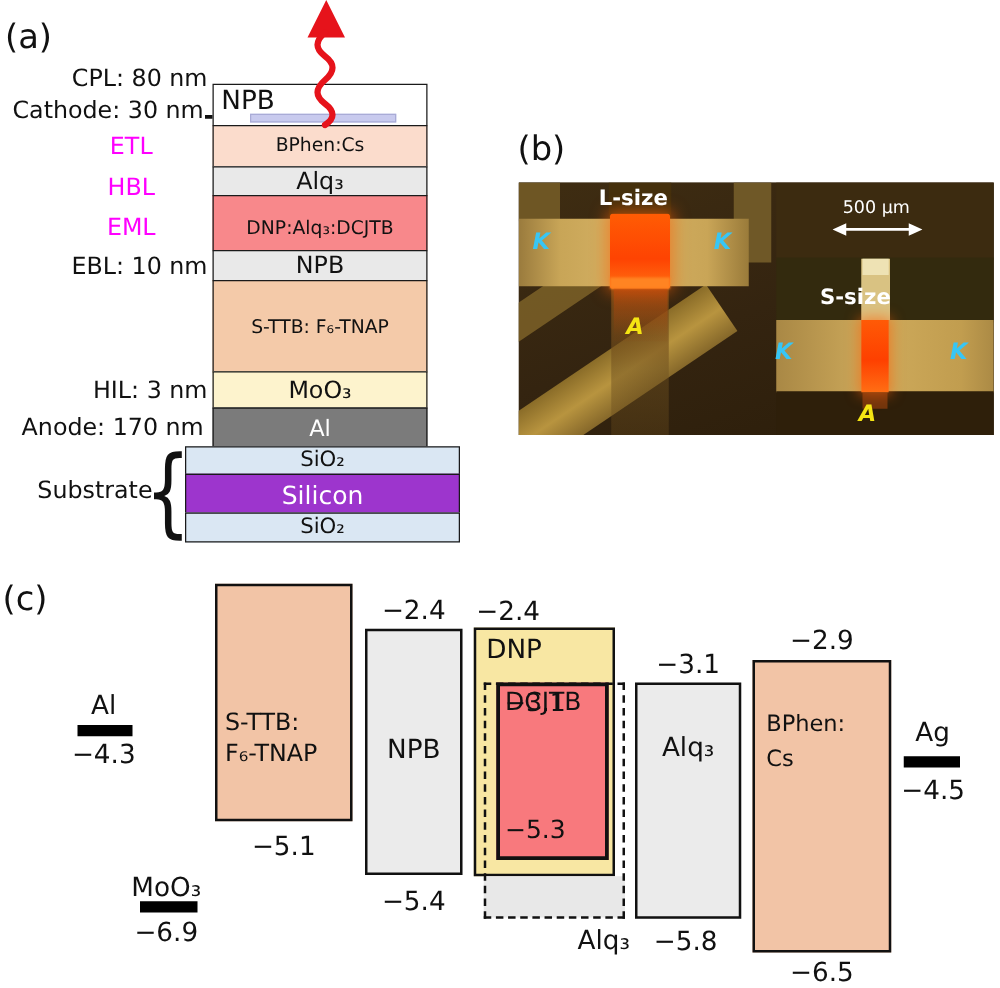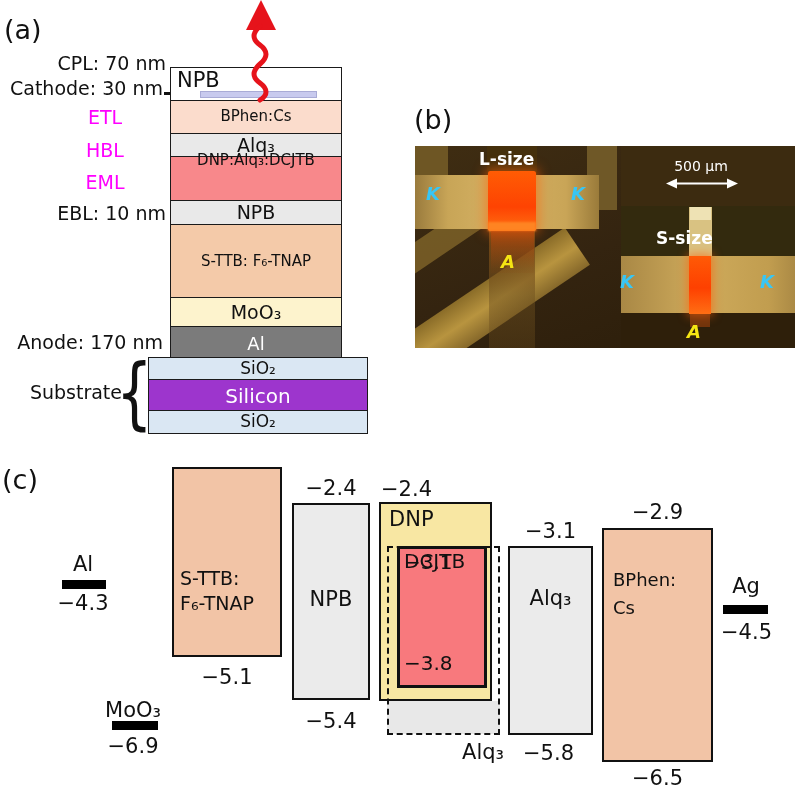--- a/index.html
+++ b/index.html
@@ -35,21 +35,21 @@
   #ly-sio2t{top:357px;height:23px;background:#dae7f3;}
   #ly-si{top:379px;height:32px;background:#9d35cd;}
   #ly-sio2b{top:410px;height:24px;background:#dae7f3;}
   #cathode-strip{left:200px;top:91px;width:117px;height:7px;background:#c8caee;border:1px solid #a9abd6;}
   .lt{text-align:center;white-space:nowrap;}
   .ltc{left:170px;width:172px;}
   .lts{left:148px;width:220px;}
   #lt-cpl{left:177px;top:68px;font-size:21px;}
   #lt-etl{top:107px;font-size:15px;}
   #lt-hbl{top:134px;font-size:19px;}
-  #lt-eml{top:151px;font-size:15px;}
+  #lt-eml{top:173px;font-size:15px;}
   #lt-ebl{top:201px;font-size:19px;}
   #lt-htl{top:252px;font-size:15px;}
   #lt-hil{top:301px;font-size:19px;}
   #lt-anode{top:333px;font-size:18px;color:#fff;}
   #lt-sio2t{top:358px;font-size:17px;}
   #lt-si{top:384px;font-size:20px;color:#fff;}
   #lt-sio2b{top:411px;font-size:17px;}
   #emission-arrow{left:234px;top:0;width:55px;height:103px;}
   #cath-line{left:164px;top:92px;width:26px;height:2.5px;background:#111;}
   #cath-tri{left:188px;top:88px;width:0;height:0;border-left:11px solid #111;
@@ -139,26 +139,27 @@
   #c-ag-bar{left:723px;top:605px;width:45px;}
   #c-ag-val{left:721px;width:50px;text-align:center;top:620px;}
 </style>
 </head>
 <body>
 
 <div id="fig">
 
   <div class="abs panel-label" id="pa-label" style="left:4px;top:14px;">(a)</div>
 
-  <div class="abs sl sl-r" id="sl-cpl">CPL: 70 nm</div>
+  <div class="abs sl sl-r" id="sl-cpl">CPL: 80 nm</div>
   <div class="abs sl" id="sl-cathode" style="text-align:left;">Cathode: 30 nm</div>
   <div class="abs sl sl-m" id="sl-etl">ETL</div>
   <div class="abs sl sl-m" id="sl-hbl">HBL</div>
   <div class="abs sl sl-m" id="sl-eml">EML</div>
   <div class="abs sl sl-r" id="sl-ebl">EBL: 10 nm</div>
+  <div class="abs sl sl-r" id="sl-hil">HIL: 3 nm</div>
   <div class="abs sl" id="sl-anode" style="text-align:right;">Anode: 170 nm</div>
   <div class="abs sl" id="sl-substrate">Substrate</div>
   <div class="abs" id="brace">{</div>
 
   <div class="abs" id="cath-line"></div>
   <div class="abs" id="cath-tri"></div>
 
   <div class="abs layer" id="ly-cpl"></div>
   <div class="abs layer" id="ly-etl"></div>
   <div class="abs layer" id="ly-hbl"></div>
@@ -249,21 +250,21 @@
   <div class="abs cname" id="c-npb-text">NPB</div>
   <div class="abs num" id="c-npb-val">−5.4</div>
 
   <div class="abs ebox" id="c-dnp"></div>
   <div class="abs num" id="c-dnp-top">−2.4</div>
   <div class="abs cname" id="c-dnp-text">DNP</div>
   <div class="abs" id="c-dash-fill"></div>
   <div class="abs ebox" id="c-dcjtb"></div>
   <div class="abs num" id="c-dcjtb-top">−3.1</div>
   <div class="abs" id="c-dcjtb-name">DCJTB</div>
-  <div class="abs num" id="c-dcjtb-bot">−3.8</div>
+  <div class="abs num" id="c-dcjtb-bot">−5.3</div>
   <div class="abs" id="c-dash"></div>
   <div class="abs cname" id="c-dash-label">Alq₃</div>
 
   <div class="abs ebox" id="c-alq3"></div>
   <div class="abs num" id="c-alq3-top">−3.1</div>
   <div class="abs cname" id="c-alq3-text">Alq₃</div>
   <div class="abs num" id="c-alq3-val">−5.8</div>
 
   <div class="abs ebox" id="c-bphen"></div>
   <div class="abs num" id="c-bphen-top">−2.9</div>

